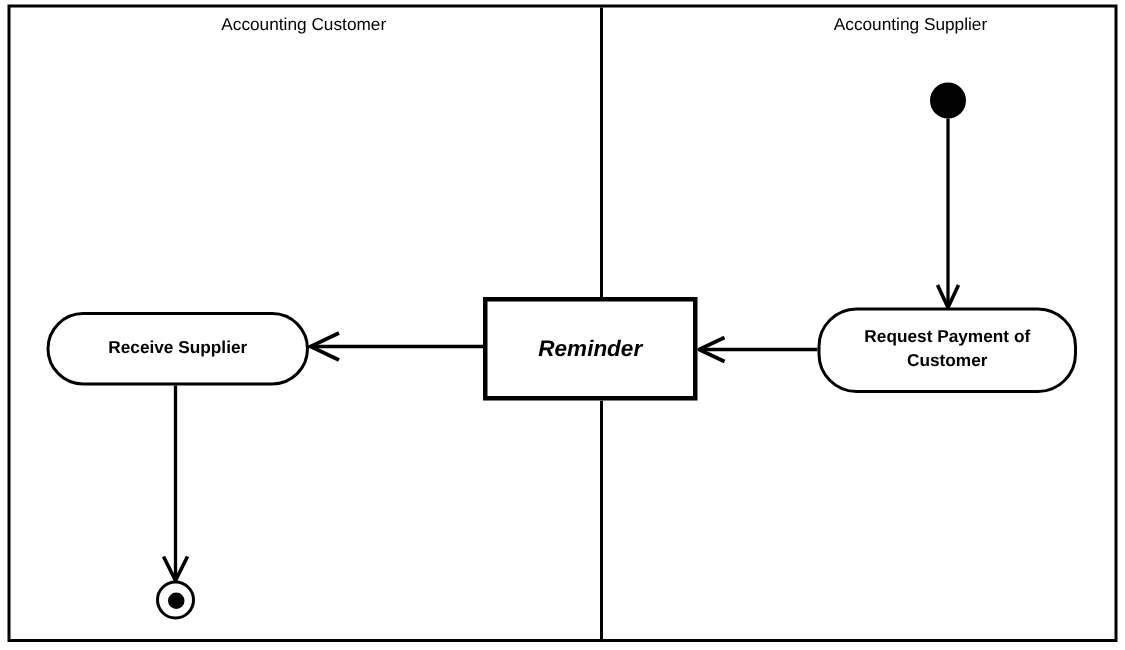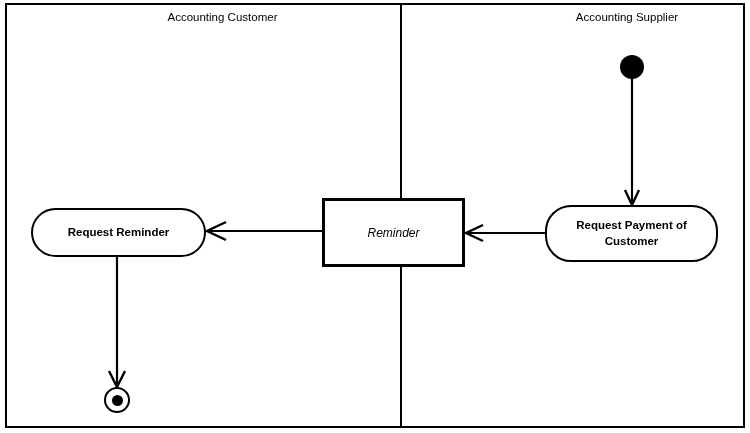--- a/index.html
+++ b/index.html
@@ -41,21 +41,20 @@
   }
 
   
   .lane-title {
     position: absolute;
     top: 11px;
     font-size: 11.5px;
     color: #000000;
     text-align: center;
     white-space: nowrap;
-    margin-left: 20px;
   }
   .lane-title.left  { left: 5px;   width: 395px; }
   .lane-title.right { left: 418px; width: 378px; }
 
   
   .action {
     position: absolute;
     border: 2.5px solid #000000;
     border-radius: 26px;
     background: #ffffff;
@@ -83,22 +82,22 @@
     left: 322px;
     top: 198px;
     width: 143px;
     height: 69px;
     border: 3px solid #000000;
     background: #ffffff;
     box-sizing: border-box;
     display: flex;
     align-items: center;
     justify-content: center;
-    font-size: 12px;
-    font-weight: normal;
+    font-size: 15px;
+    font-weight: bold;
     font-style: italic;
     color: #000000;
   }
 
   
   .initial-node {
     position: absolute;
     left: 620px;
     top: 55px;
     width: 24px;
@@ -169,19 +168,19 @@
     <polyline points="226,222 207,231 226,240" stroke-width="2.4"></polyline>
 
     <line x1="117" y1="257" x2="117" y2="386" stroke-width="2.2"></line>
     <polyline points="109,371 117,387 125,371" stroke-width="2.4"></polyline>
   </svg>
 
   <div class="initial-node"></div>
 
   <div class="action" id="action-request-payment">Request Payment of Customer</div>
 
-  <div class="action" id="action-receive-reminder">Request Reminder</div>
+  <div class="action" id="action-receive-reminder">Receive Supplier</div>
 
   <div class="object-node">Reminder</div>
 
   <div class="final-node"></div>
 
 </div>
 
 </body></html>

